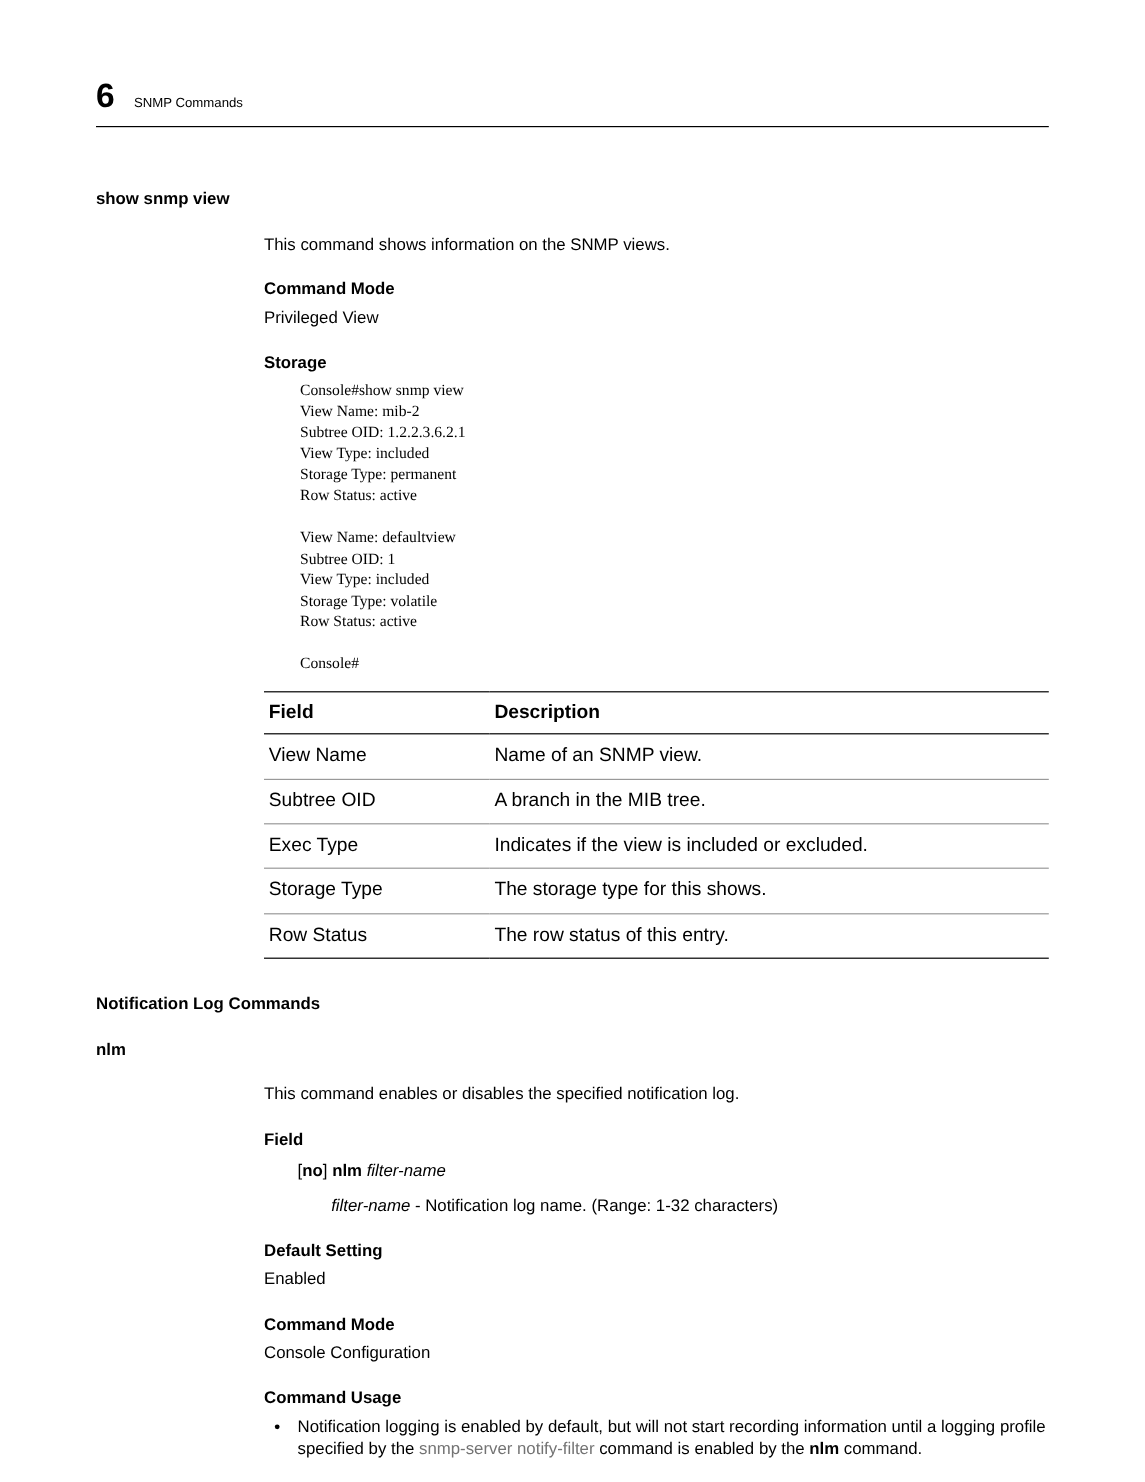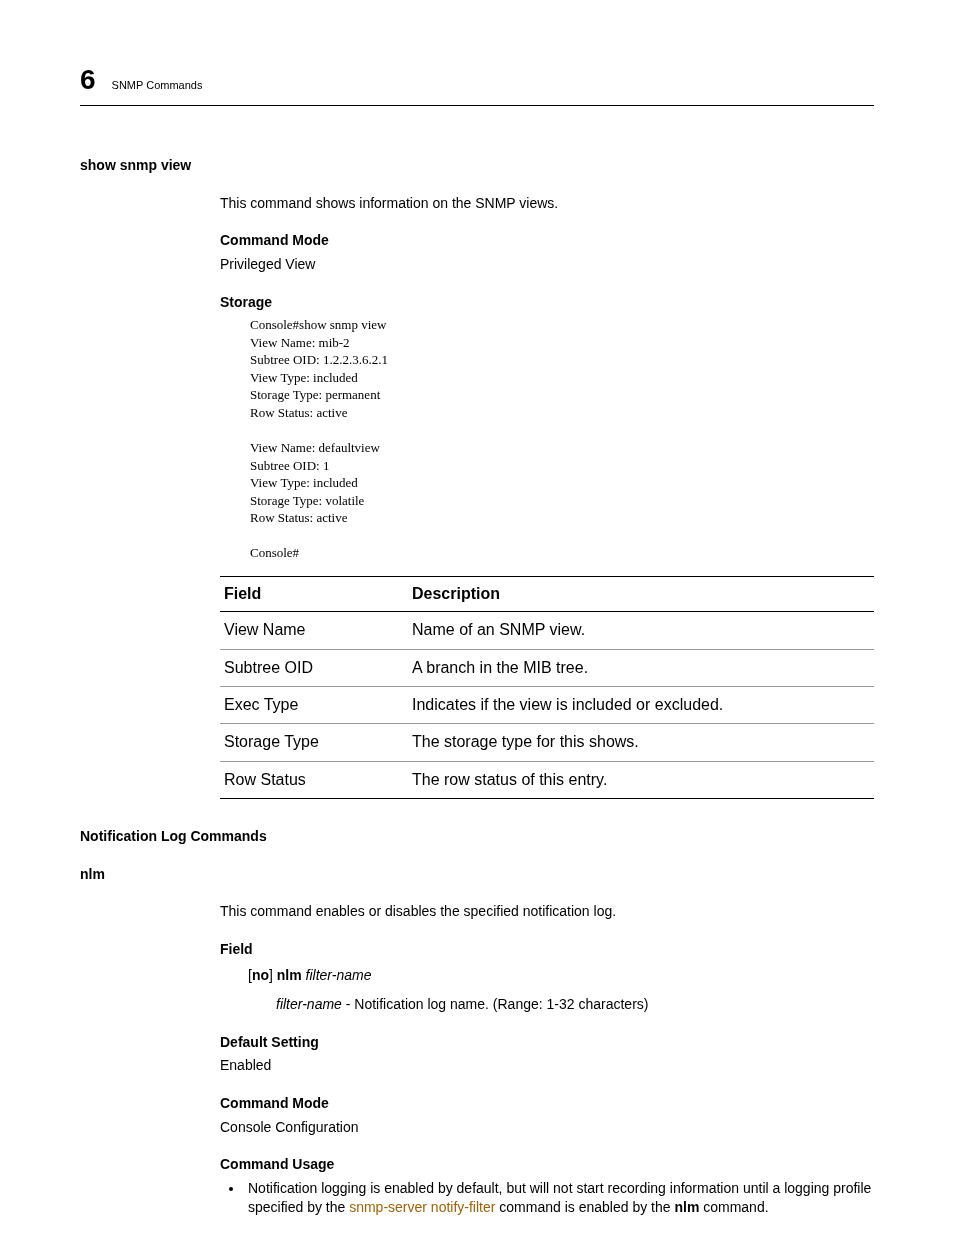--- a/index.html
+++ b/index.html
@@ -89,21 +89,21 @@
   .bold { font-weight: bold; }
   .usage-list {
     margin: 4px 0 0 0;
     padding-left: 24px;
   }
   .usage-list li {
     list-style-type: disc;
     padding-left: 4px;
   }
   .link {
-    color: #a16207;
+    color: #737373;
   }
 </style>
 </head>
 <body>
 
 <div class="header-row">
   <span class="chapter-num">6</span>
   <span class="chapter-title">SNMP Commands</span>
 </div>
 

